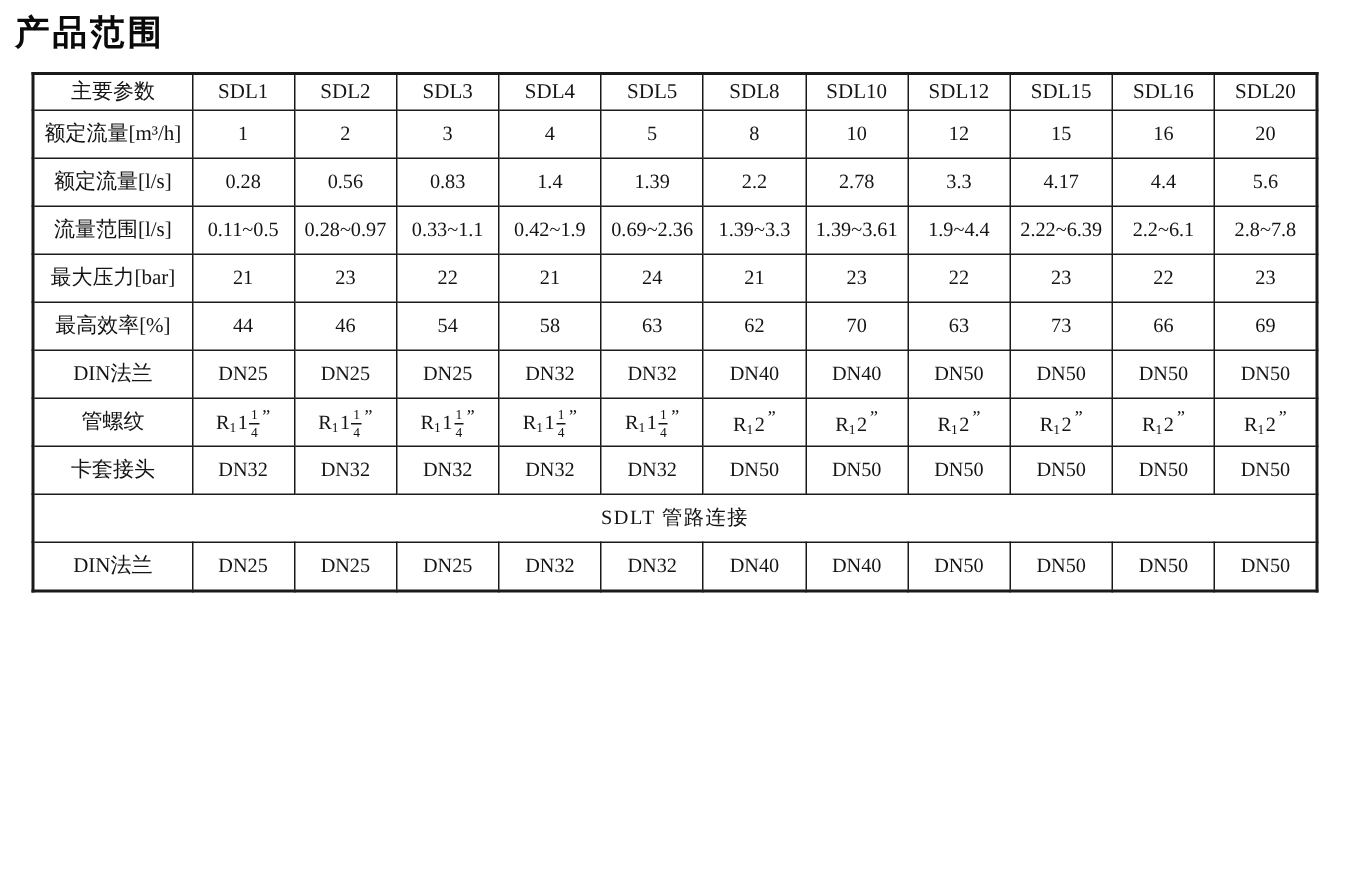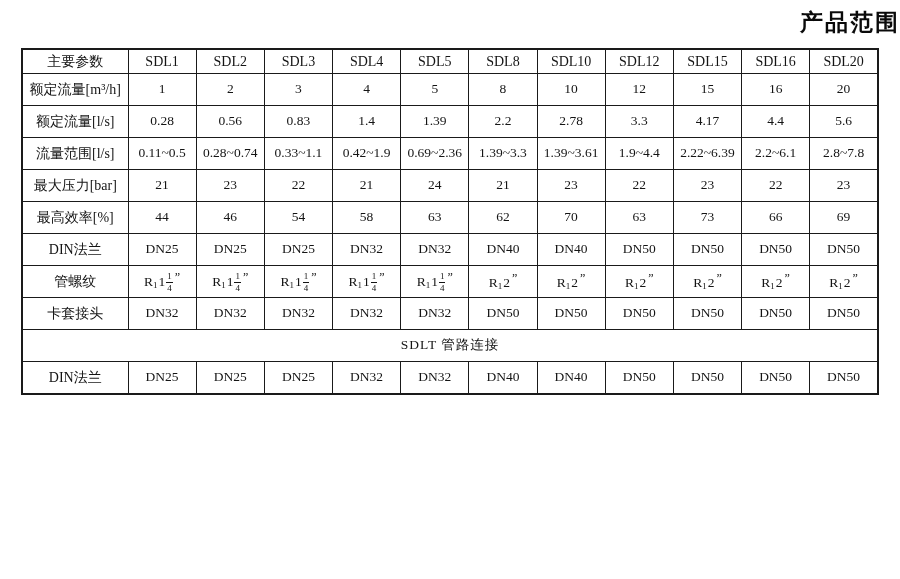--- a/index.html
+++ b/index.html
@@ -18,21 +18,20 @@
     overflow: hidden;
   }
   .page-title {
     font-family: "DejaVu Sans", "Liberation Sans", sans-serif;
     font-weight: bold;
     font-size: 23px;
     letter-spacing: 2px;
     margin: 8px 0 0 10px;
     line-height: 1.3;
     color: #0a0a0a;
-    text-align: right;
   }
   table.spec-table {
     border-collapse: collapse;
     table-layout: fixed;
     width: 858px;
     margin: 10px 0 0 21px;
     border: 2px solid #1a1a1a;
   }
   .spec-table th,
   .spec-table td {
@@ -152,21 +151,21 @@
           <td>2.2</td>
           <td>2.78</td>
           <td>3.3</td>
           <td>4.17</td>
           <td>4.4</td>
           <td>5.6</td>
         </tr>
         <tr>
           <td class="label-cell">流量范围[l/s]</td>
           <td>0.11~0.5</td>
-          <td>0.28~0.74</td>
+          <td>0.28~0.97</td>
           <td>0.33~1.1</td>
           <td>0.42~1.9</td>
           <td>0.69~2.36</td>
           <td>1.39~3.3</td>
           <td>1.39~3.61</td>
           <td>1.9~4.4</td>
           <td>2.22~6.39</td>
           <td>2.2~6.1</td>
           <td>2.8~7.8</td>
         </tr>

